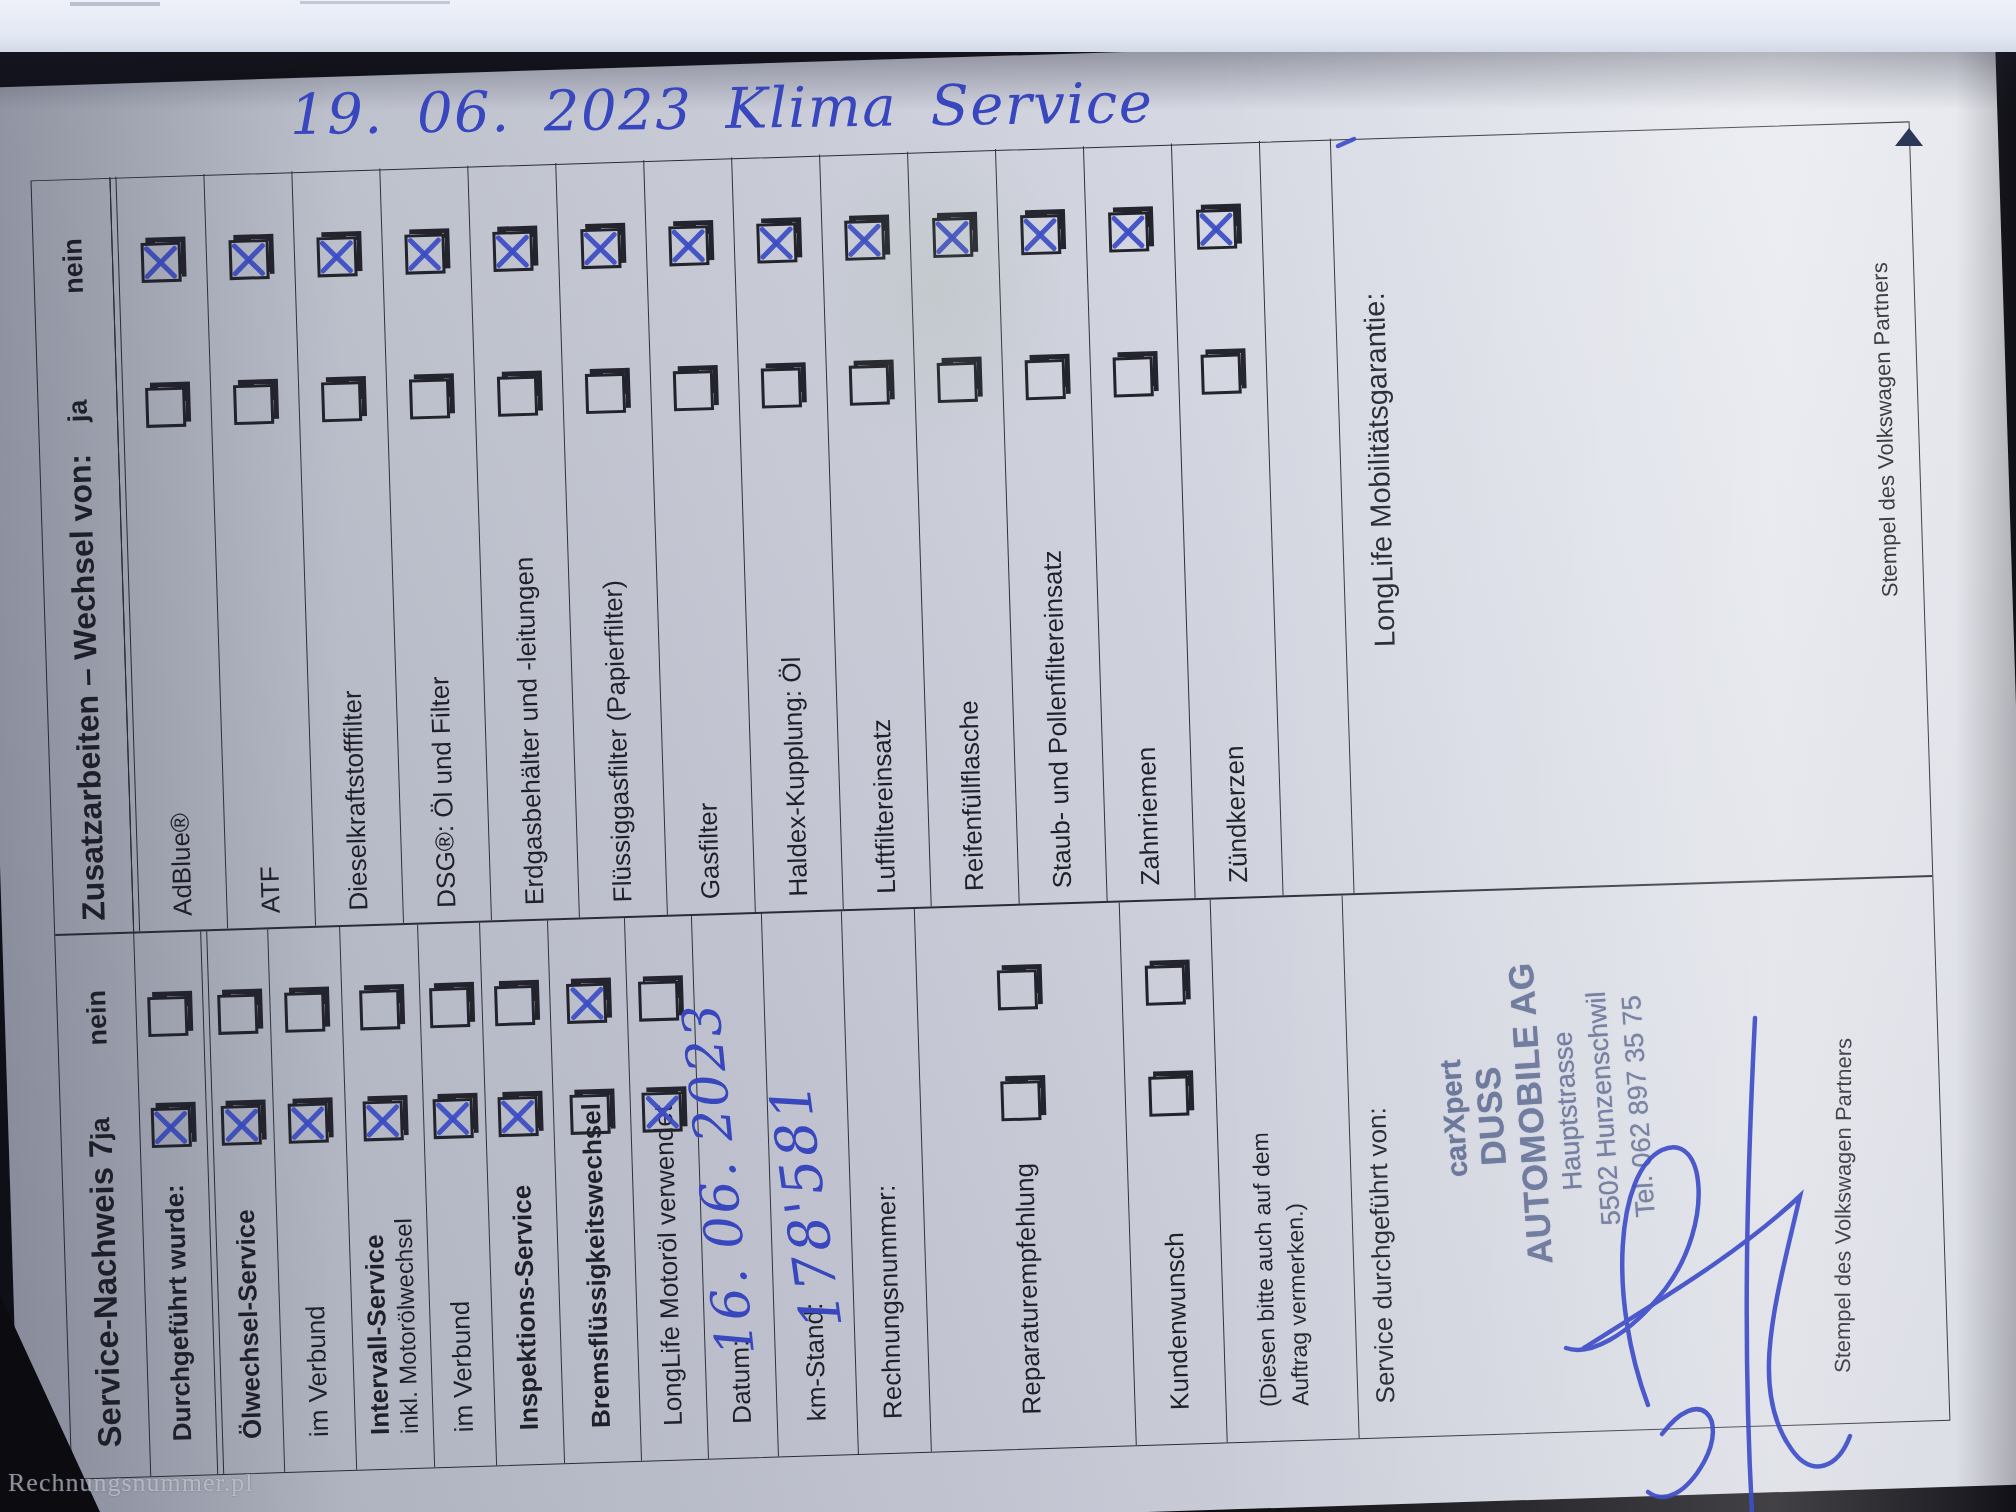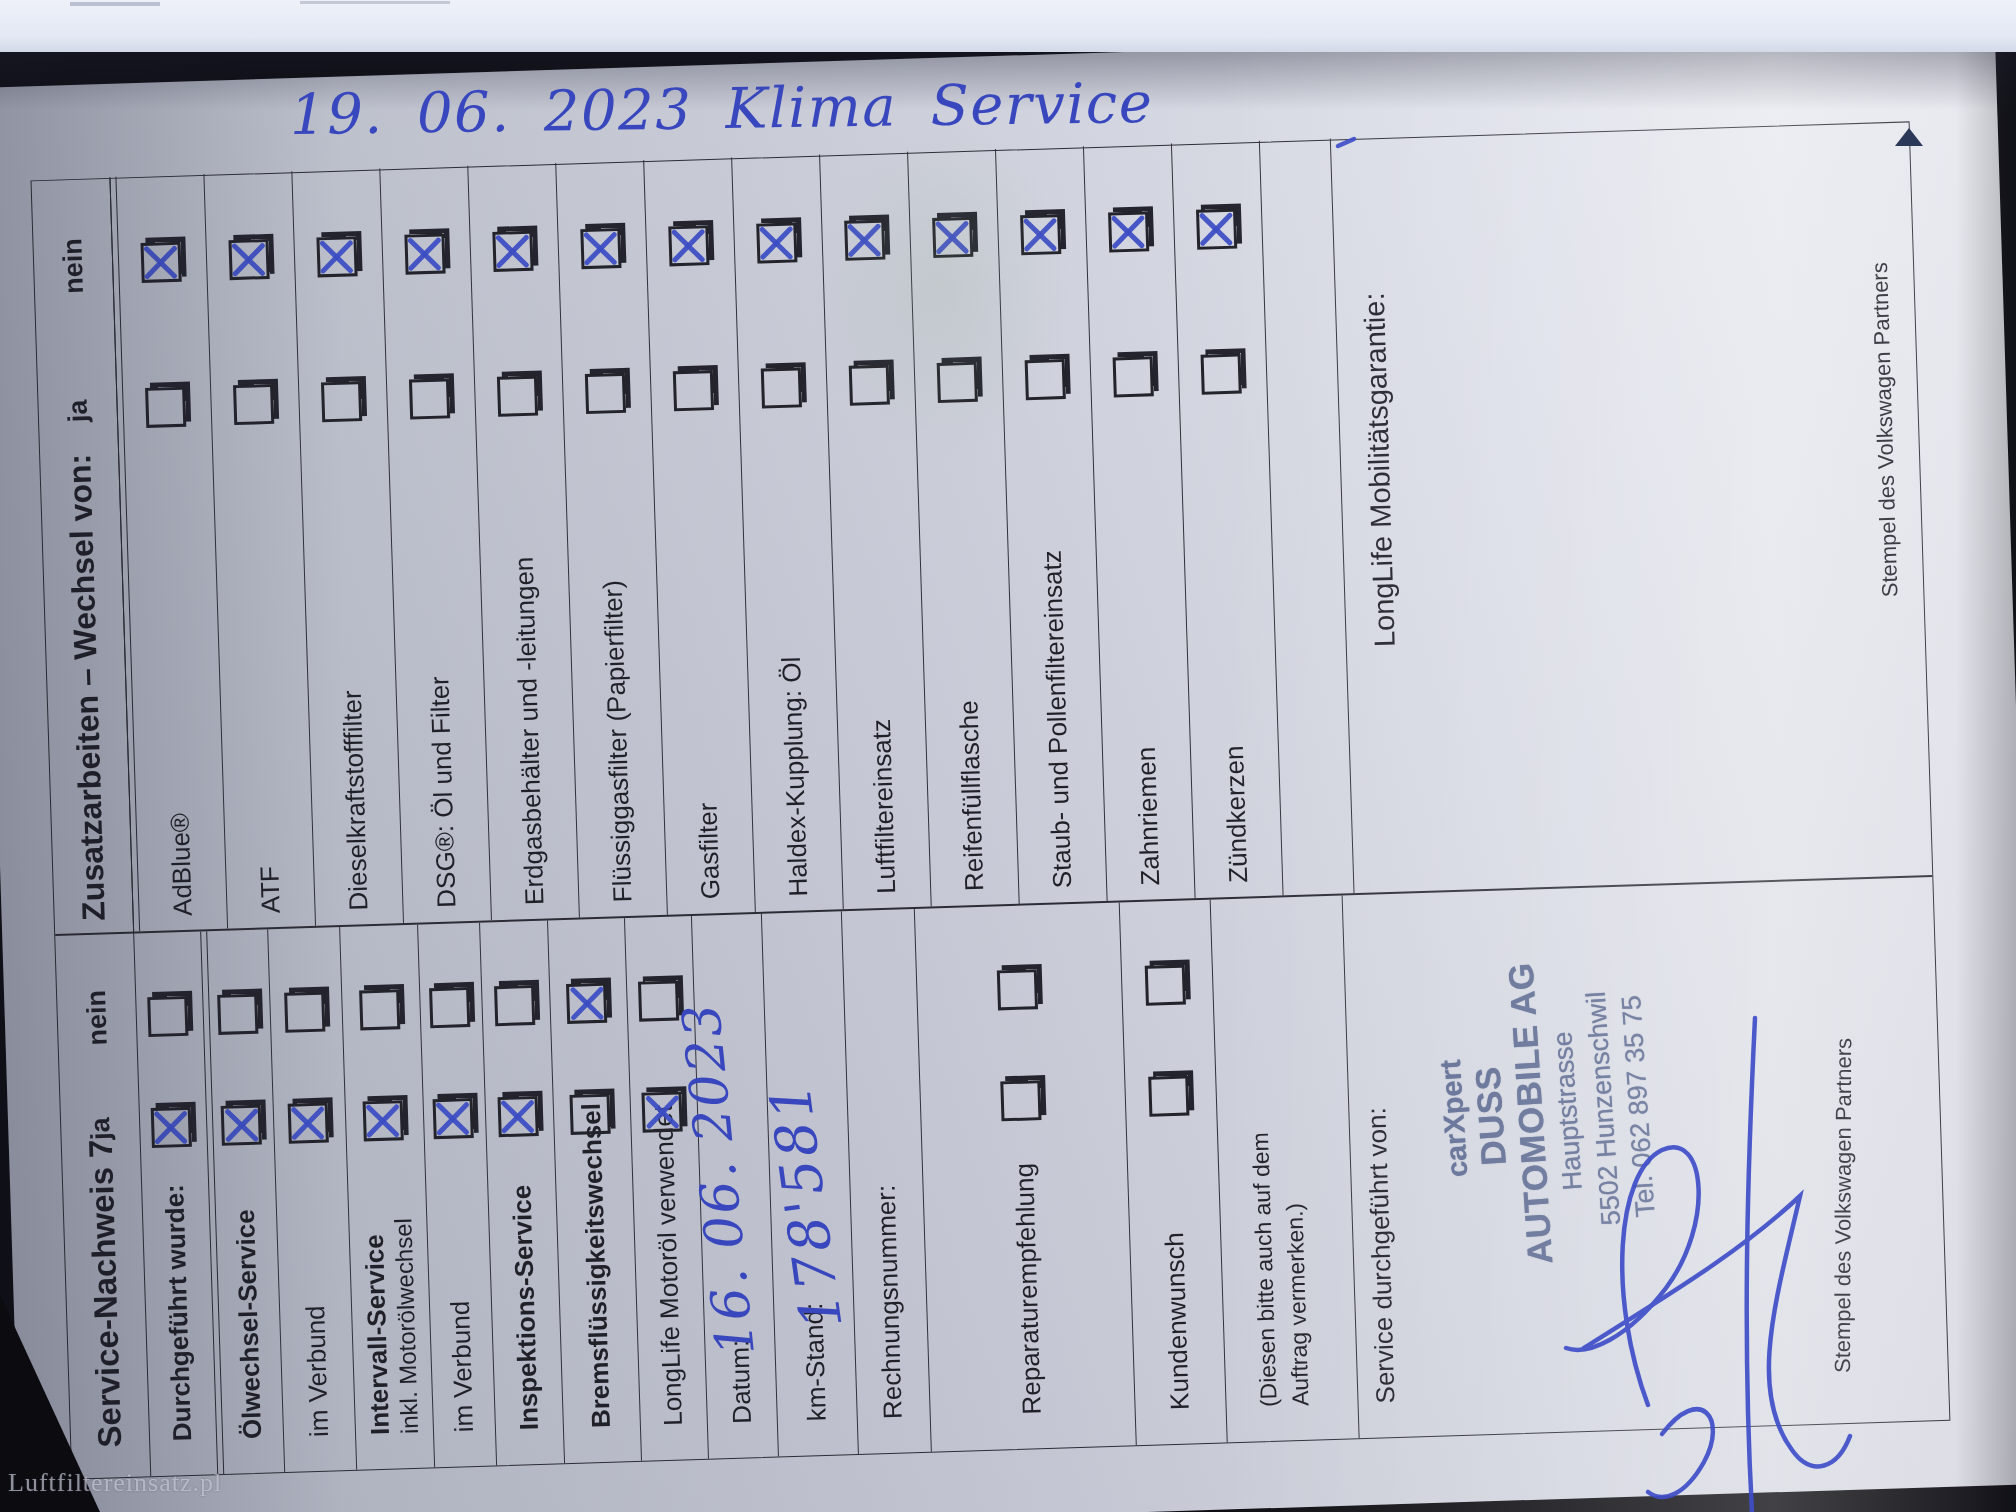--- a/index.html
+++ b/index.html
@@ -263,21 +263,21 @@
   </div>
 
   <div class="band"></div>
   <div class="band-shadow"></div>
   <div class="smudge"></div>
   <div class="vignette"></div>
   <div class="corner"></div>
   <div class="tri"></div>
 
   <span class="topnote hw">19. 06. 2023  Klima Service</span>
-  <span class="watermark">Luftfiltereinsatz.pl</span>
+  <span class="watermark">Rechnungsnummer.pl</span>
 
   <svg class="sig" width="2016" height="1512" viewBox="0 0 2016 1512">
     <g fill="none" stroke="#3f4ec9" stroke-width="4.5" stroke-linecap="round" opacity="0.92">
       <path d="M1755,1018 C1748,1160 1742,1330 1752,1512"></path>
       <path d="M1648,1405 C1608,1298 1616,1172 1662,1150 C1706,1130 1714,1224 1666,1288 C1628,1338 1588,1356 1566,1348"></path>
       <path d="M1584,1348 C1656,1302 1736,1256 1800,1196 C1776,1300 1748,1390 1792,1450 C1812,1478 1838,1468 1850,1436"></path>
       <path d="M1662,1434 C1700,1384 1728,1418 1704,1462 C1686,1494 1664,1504 1648,1492"></path>
       <path d="M1338,146 l16,-7"></path>
     </g>
   </svg>

